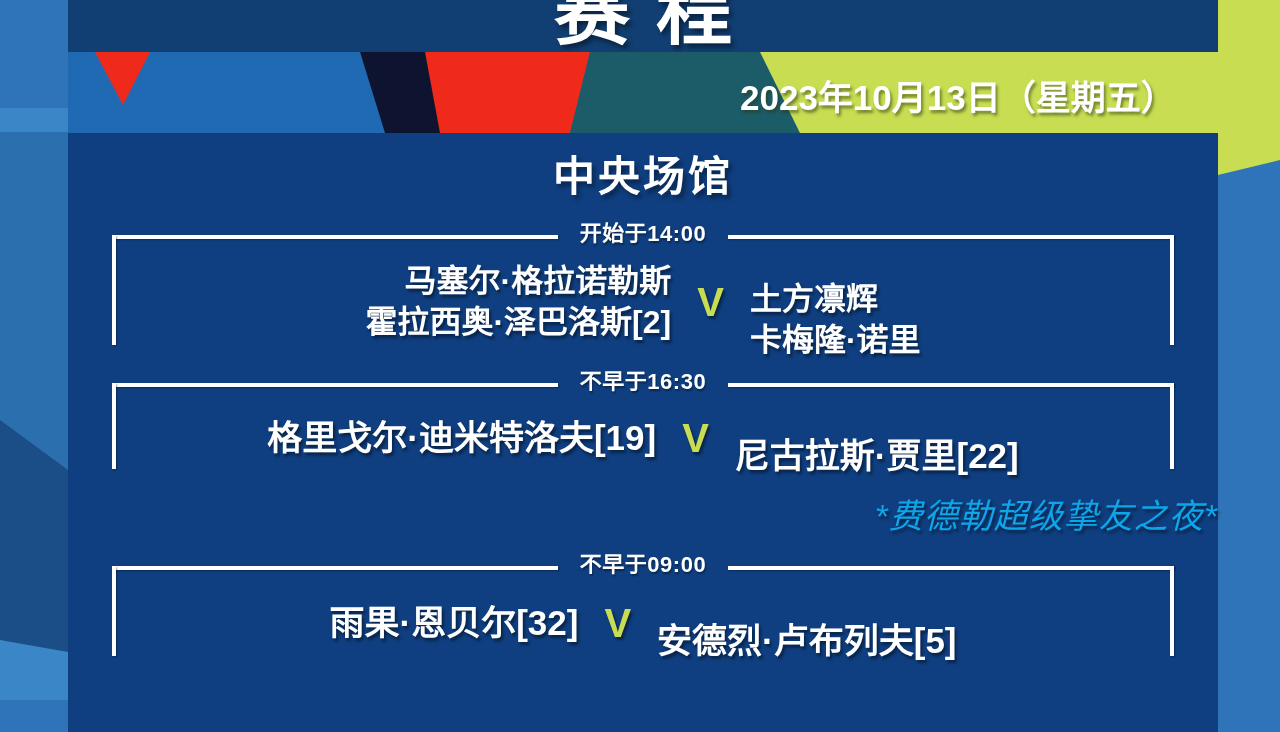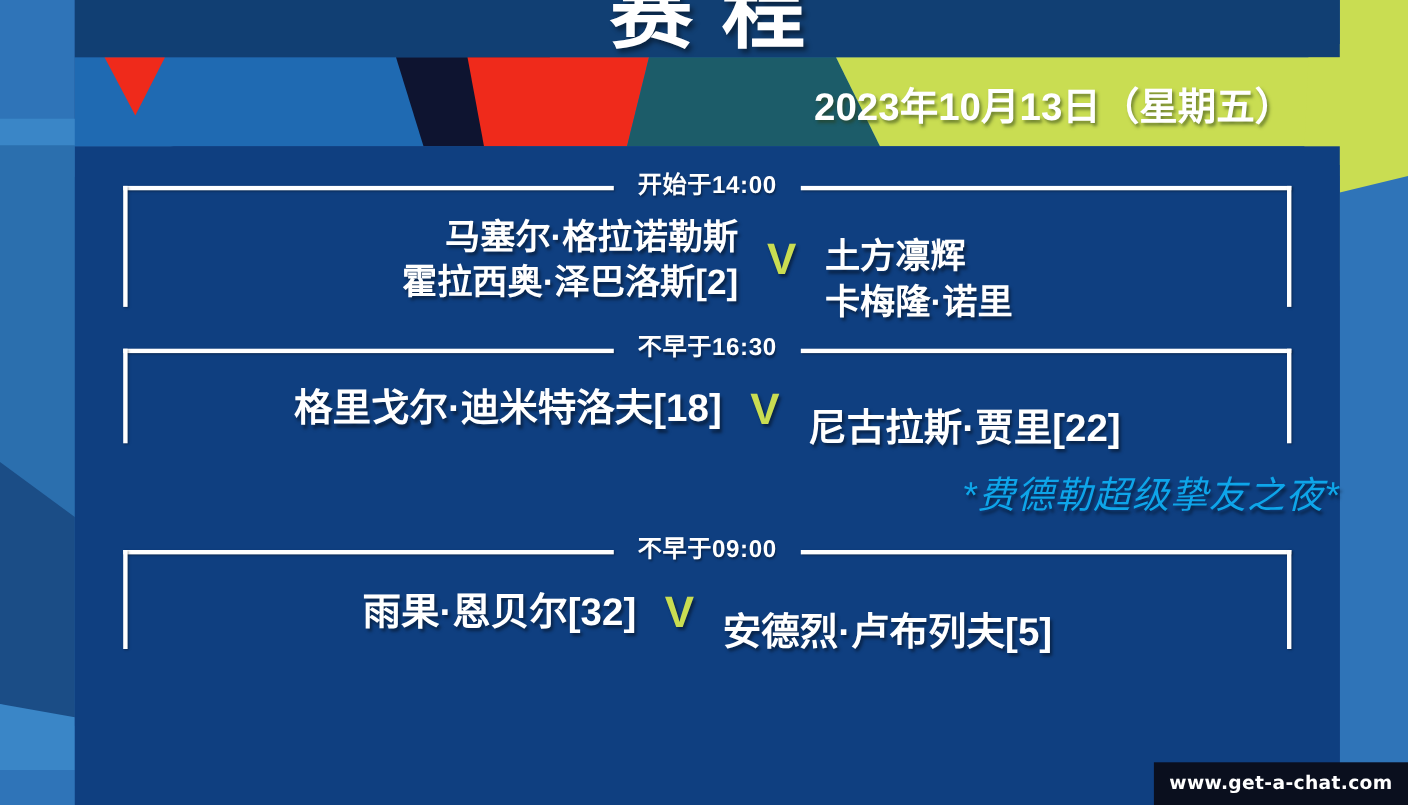--- a/index.html
+++ b/index.html
@@ -144,20 +144,21 @@
   </svg>
 
   <div class="title-bar">
     <div class="title-text">赛程</div>
   </div>
 
   <div class="date-text">2023年10月13日（星期五）</div>
 
   <div class="card">
 
+    <div class="venue">中央场馆</div>
 
     <div class="match m1">
       <div class="frame">
         <span class="h-left"></span>
         <span class="h-right"></span>
         <span class="v-left"></span>
         <span class="v-right"></span>
       </div>
       <div class="time">开始于14:00</div>
       <div class="pairing doubles">
@@ -176,21 +177,21 @@
     <div class="match m2">
       <div class="frame">
         <span class="h-left"></span>
         <span class="h-right"></span>
         <span class="v-left"></span>
         <span class="v-right"></span>
       </div>
       <div class="time">不早于16:30</div>
       <div class="pairing singles">
         <div class="side left">
-          <div>格里戈尔·迪米特洛夫[18]</div>
+          <div>格里戈尔·迪米特洛夫[19]</div>
         </div>
         <div class="vs">V</div>
         <div class="side right">
           <div>尼古拉斯·贾里[22]</div>
         </div>
       </div>
     </div>
 
     <div class="promo">*费德勒超级挚友之夜*</div>
 
@@ -208,15 +209,14 @@
         </div>
         <div class="vs">V</div>
         <div class="side right">
           <div>安德烈·卢布列夫[5]</div>
         </div>
       </div>
     </div>
 
   </div>
 
-  <div class="watermark">www.get-a-chat.com</div>
 
 </div>
 
 </body></html>

